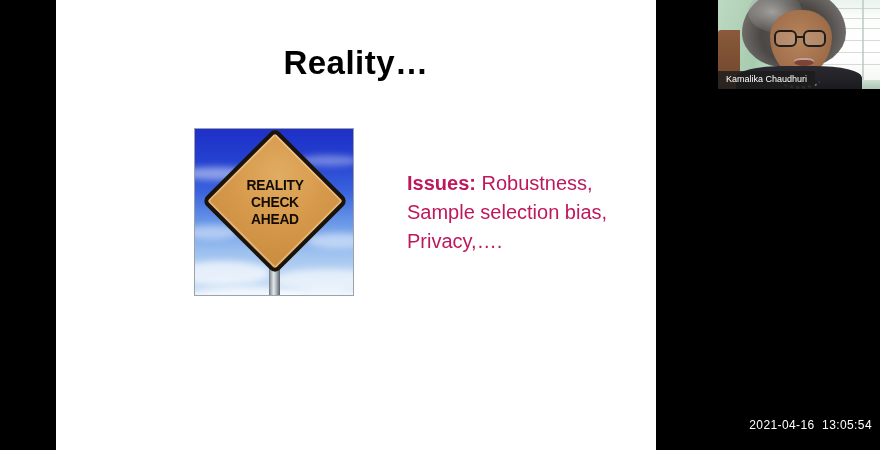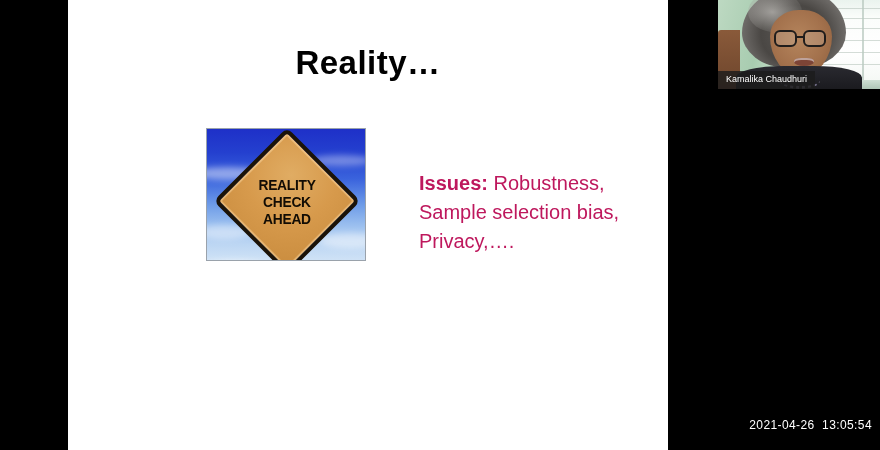--- a/index.html
+++ b/index.html
@@ -17,21 +17,21 @@
     position: relative;
     width: 880px;
     height: 450px;
     background: #000000;
     overflow: hidden;
   }
 
   
   .slide {
     position: absolute;
-    left: 68px;
+    left: 56px;
     top: 0px;
     width: 600px;
     height: 450px;
     background: #ffffff;
     overflow: hidden;
   }
   .slide-title {
     position: absolute;
     left: 0px;
     top: 44px;
@@ -45,21 +45,21 @@
     color: #000000;
     white-space: pre;
   }
 
   
   .sign-photo {
     position: absolute;
     left: 138px;
     top: 128px;
     width: 160px;
-    height: 133px;
+    height: 168px;
     border: 1px solid #9aa2ab;
     box-sizing: border-box;
     overflow: hidden;
     background:
       linear-gradient(to bottom,
         #1e30c8 0%,
         #2440cf 18%,
         #3a63dd 38%,
         #6e9ce8 58%,
         #9cc0ef 74%,
@@ -303,15 +303,15 @@
       <div class="wc-lens r"></div>
     </div>
     <div class="wc-mouth"></div>
     <div class="wc-neck"></div>
     <div class="wc-body"></div>
     <div class="wc-necklace"></div>
 
     <div class="wc-name">Kamalika Chaudhuri</div>
   </div>
 
-  <div class="timestamp">2021-04-26  13:05:54</div>
+  <div class="timestamp">2021-04-16  13:05:54</div>
 
 </div>
 
 </body></html>

